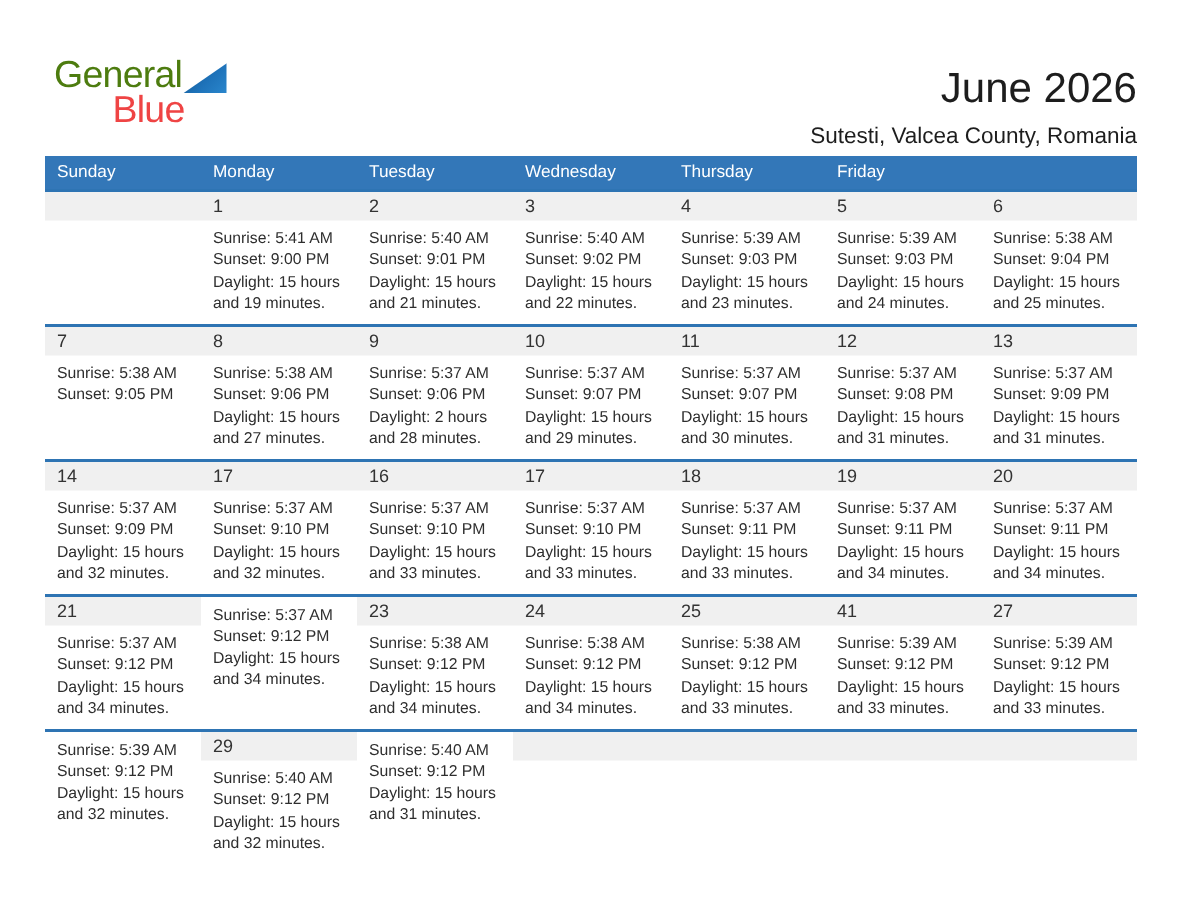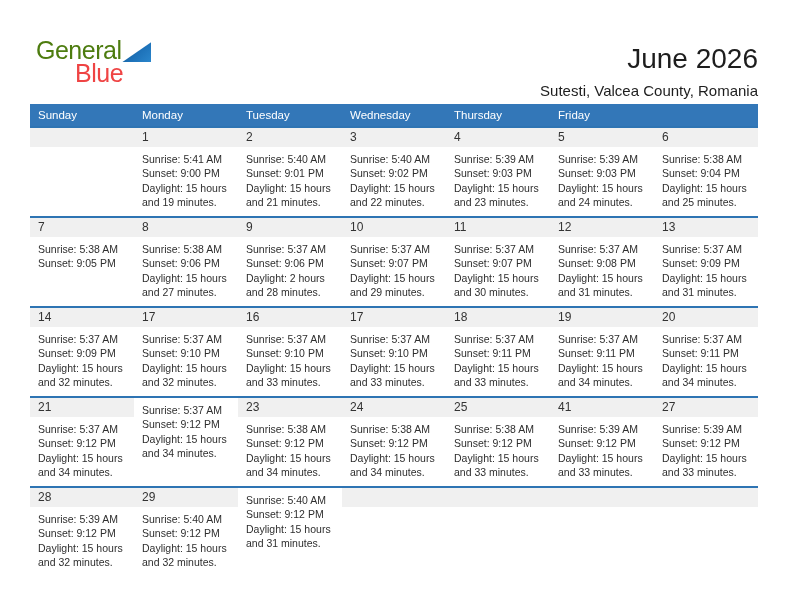--- a/index.html
+++ b/index.html
@@ -320,21 +320,20 @@
     <div class="day-num">27</div>
     <div class="day-details">
               <div>Sunrise: 5:39 AM</div>
               <div>Sunset: 9:12 PM</div>
               <div>Daylight: 15 hours and 33 minutes.</div>
             </div>
   </div>
 </div>
         <div class="week-row">
   <div class="day-cell">
-    <div class="day-num">28</div>
     <div class="day-details">
               <div>Sunrise: 5:39 AM</div>
               <div>Sunset: 9:12 PM</div>
               <div>Daylight: 15 hours and 32 minutes.</div>
             </div>
   </div>
 
   <div class="day-cell">
     <div class="day-num">29</div>
     <div class="day-details">

